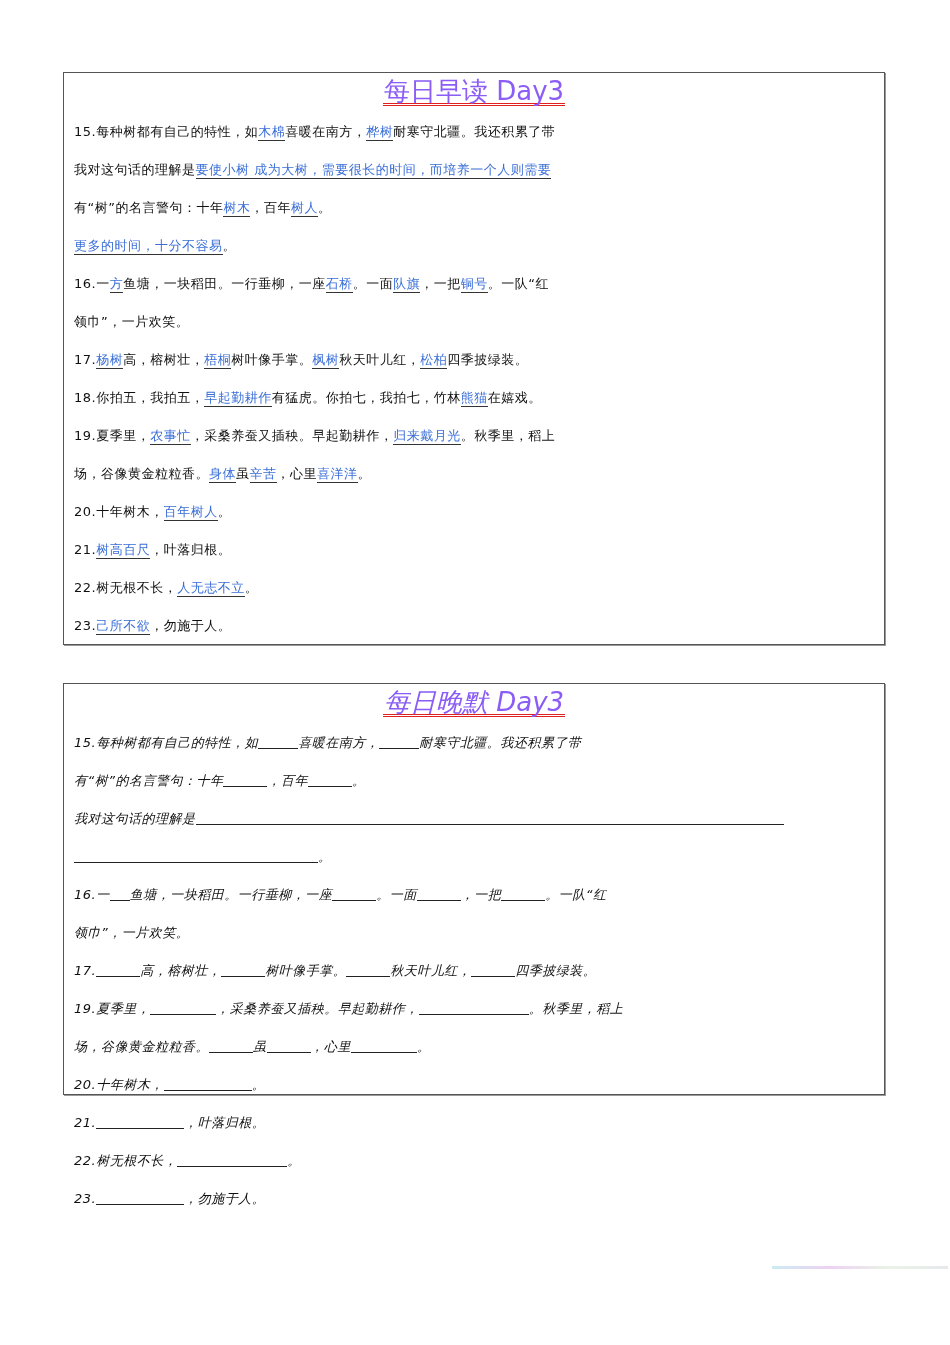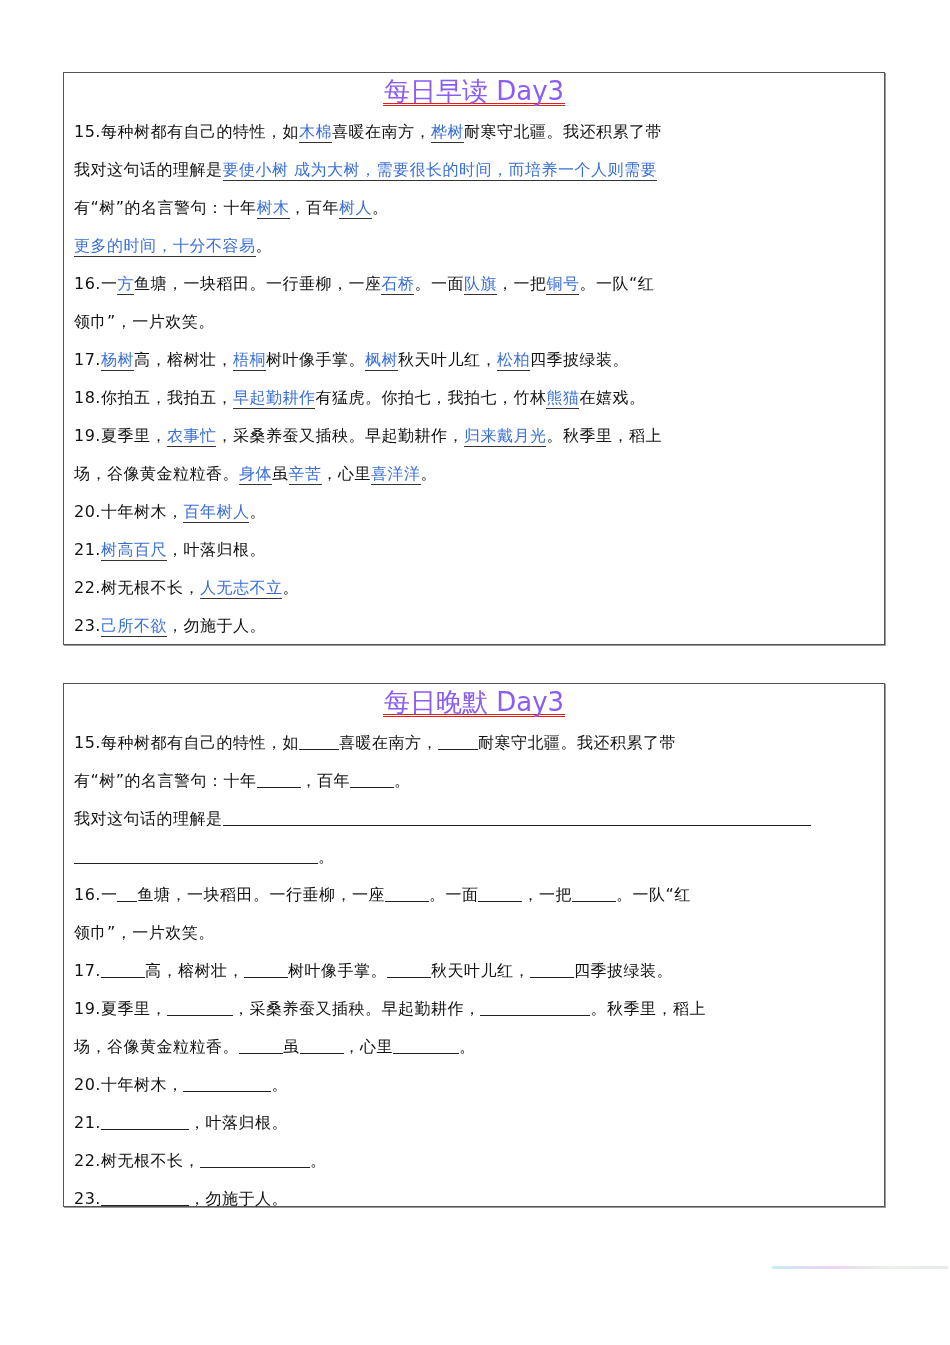--- a/index.html
+++ b/index.html
@@ -1,25 +1,25 @@
 <!DOCTYPE html>
 <html><head>
 <meta charset="utf-8">
 <style>
   html, body { margin: 0; padding: 0; background: #ffffff; }
   body { width: 950px; height: 1345px; position: relative; overflow: hidden;
          font-family: "DejaVu Sans", "Liberation Sans", sans-serif; color: #111; }
   .box { position: absolute; left: 63px; width: 822px; border: 1px solid #555;
          box-shadow: 1px 1px 0 #999; box-sizing: border-box; padding: 4px 10px 0 10px; }
   #box1 { top: 72px; height: 573px; }
-  #box2 { top: 683px; height: 524px; }
+  #box2 { top: 683px; height: 412px; font-style: italic; }
   .title { text-align: center; height: 36px; line-height: 36px; }
   .title span { color: #8b5cf6; font-size: 26px; display: inline-block; line-height: 24px;
                 border-bottom: 3px double #e0201e; padding: 0 1px; }
-  .line { font-size: 16px; height: 38px; line-height: 38px; white-space: nowrap; letter-spacing: 0.5px; }
+  .line { font-size: 13px; height: 38px; line-height: 38px; white-space: nowrap; letter-spacing: 0.5px; }
   .ans { color: #3a6fd8; border-bottom: 1.5px solid #333; padding-bottom: 1px; }
   .blank { display: inline-block; border-bottom: 1.5px solid #222; height: 22px; vertical-align: -2px; }
   .rainbow { position: absolute; left: 772px; top: 1266px; width: 176px; height: 3px;
              background: linear-gradient(90deg, #bfe6f0, #e9c6ef, #e4f0e0, #dfe3e8); opacity: 0.8; }
 </style>
 </head>
 <body>
 
 <div id="box1" class="box">
   <div class="title"><span>每日早读  Day3</span></div>

